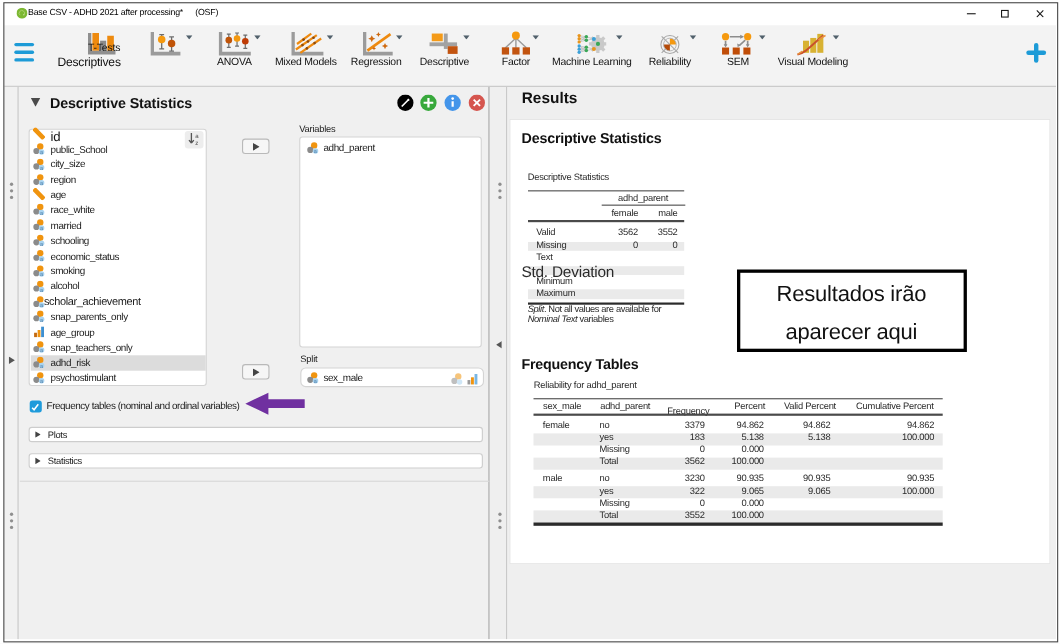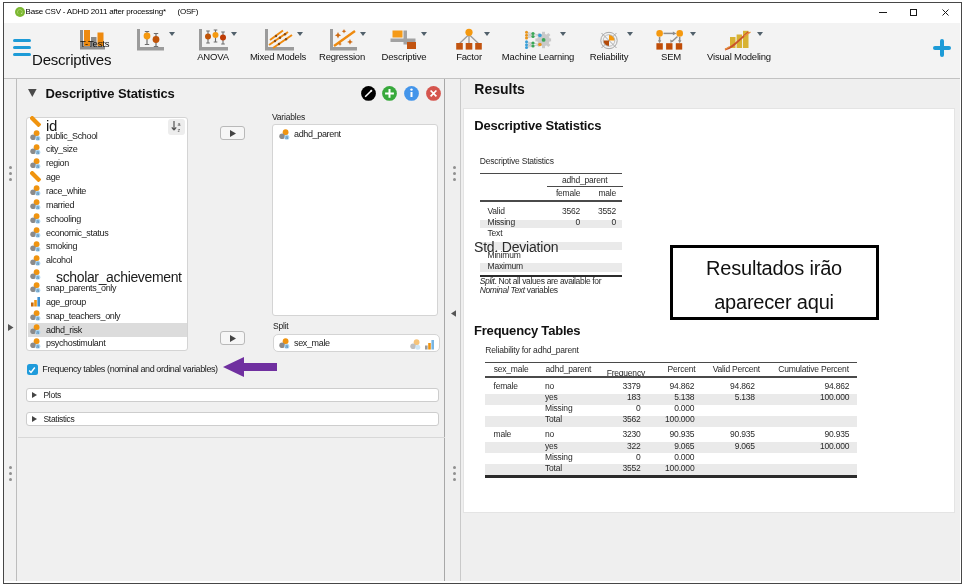--- a/index.html
+++ b/index.html
@@ -6,21 +6,21 @@
 .tx{position:absolute;white-space:nowrap;color:#1a1a1a;line-height:1}
 svg{display:block}
 </style></head><body>
 
 <div class="a" style="left:2.5px;top:2px;width:959px;height:581.5px;border:1.5px solid #474747;pointer-events:none;z-index:50"></div>
 <svg class="a" style="left:14.5px;top:6.8px" width="10" height="10" viewBox="0 0 11 11">
 <circle cx="5.5" cy="5.5" r="5.5" fill="#7cb832"></circle>
 <path d="M3.6 7.5 A2.7 2.7 0 1 1 7.5 7.1" fill="none" stroke="#a9d16c" stroke-width="1"></path>
 <circle cx="7.3" cy="7.1" r="0.7" fill="#c4e296"></circle>
 </svg>
-<div class="tx" style="left:25.5px;top:8.0px;font-size:8px;letter-spacing:-0.2px;color:#000">Base CSV - ADHD 2011 after processing*</div>
+<div class="tx" style="left:25.5px;top:8.0px;font-size:8px;letter-spacing:-0.2px;color:#000">Base CSV - ADHD 2021 after processing*</div>
 <div class="tx" style="left:177.5px;top:8.0px;font-size:8px;letter-spacing:-0.2px;color:#000">(OSF)</div>
 <div class="a" style="left:879px;top:11.5px;width:8px;height:1.2px;background:#1a1a1a"></div>
 <div class="a" style="left:910px;top:9px;width:6.5px;height:6.5px;border:1px solid #1a1a1a"></div>
 <svg class="a" style="left:941.5px;top:8.5px" width="7" height="7" viewBox="0 0 7 7">
     <path d="M0.5 0.5 L6.5 6.5 M6.5 0.5 L0.5 6.5" stroke="#1a1a1a" stroke-width="1"></path>
   </svg>
 <div class="a" style="left:4px;top:22.5px;width:956px;height:56px;background:#f3f3f3;border-bottom:1.5px solid #c2c2c2"></div>
 <div class="a" style="left:13px;top:38.8px;width:18px;height:3.6px;background:#1d9bd7;border-radius:1.8px"></div>
 <div class="a" style="left:13px;top:45.8px;width:18px;height:3.6px;background:#1d9bd7;border-radius:1.8px"></div>
 <div class="a" style="left:13px;top:52.7px;width:18px;height:3.6px;background:#1d9bd7;border-radius:1.8px"></div>
@@ -160,21 +160,21 @@
 <svg class="a" style="left:722px;top:28px" width="34" height="24" viewBox="0 0 34 24">
     <g fill="#d8b232">
       <rect x="8" y="9" width="5.5" height="11"></rect>
       <rect x="14.6" y="6.5" width="5.5" height="13.5"></rect>
       <rect x="21" y="2.8" width="5.5" height="17.2"></rect>
     </g>
 <path d="M3 21.5 C 10 20.5, 16 13, 26.5 4" stroke="#c9512b" stroke-width="1.8" fill="none"></path>
 <path d="M22 8.5 C 24.5 6.5, 26.5 5, 28.5 4.2" stroke="#e8913c" stroke-width="1.4" fill="none"></path>
 <path d="M3 21.5 C 5 20, 6 19.5, 7.5 18.5" stroke="#e8913c" stroke-width="1.2" fill="none"></path>
   </svg>
-<div class="tx" style="left:32px;top:52px;width:140px;text-align:left;font-size:15px;letter-spacing:-0.2px;color:#111">Descriptives</div>
+<div class="tx" style="left:11px;top:52px;width:140px;text-align:center;font-size:11px;letter-spacing:-0.2px;color:#111">Descriptives</div>
 <div class="tx" style="left:80px;top:39px;width:140px;text-align:left;font-size:9.5px;letter-spacing:-0.2px;color:#111">T-Tests</div>
 <div class="tx" style="left:143px;top:52px;width:140px;text-align:center;font-size:9.5px;letter-spacing:-0.2px;color:#111">ANOVA</div>
 <div class="tx" style="left:208px;top:52px;width:140px;text-align:center;font-size:9.5px;letter-spacing:-0.2px;color:#111">Mixed Models</div>
 <div class="tx" style="left:272px;top:52px;width:140px;text-align:center;font-size:9.5px;letter-spacing:-0.2px;color:#111">Regression</div>
 <div class="tx" style="left:334px;top:52px;width:140px;text-align:center;font-size:9.5px;letter-spacing:-0.2px;color:#111">Descriptive</div>
 <div class="tx" style="left:399px;top:52px;width:140px;text-align:center;font-size:9.5px;letter-spacing:-0.2px;color:#111">Factor</div>
 <div class="tx" style="left:468px;top:52px;width:140px;text-align:center;font-size:9.5px;letter-spacing:-0.2px;color:#111">Machine Learning</div>
 <div class="tx" style="left:539px;top:52px;width:140px;text-align:center;font-size:9.5px;letter-spacing:-0.2px;color:#111">Reliability</div>
 <div class="tx" style="left:601px;top:52px;width:140px;text-align:center;font-size:9.5px;letter-spacing:-0.2px;color:#111">SEM</div>
 <div class="tx" style="left:669px;top:52px;width:140px;text-align:center;font-size:9.5px;letter-spacing:-0.2px;color:#111">Visual Modeling</div>
@@ -238,21 +238,21 @@
 <div class="a" style="left:26px;top:117px;width:162px;height:234px;background:#fff;border:1px solid #d4d4d4;border-radius:3px"></div>
 <div class="a" style="left:168px;top:118.5px;width:17px;height:16px;background:#ededed;border-radius:3px"></div>
 <svg class="a" style="left:170px;top:119.5px" width="13" height="13" viewBox="0 0 13 13">
 <path d="M4 1 v9 M4 10 l-2.2-2.6 M4 10 l2.2-2.6" stroke="#555" stroke-width="1.2" fill="none"></path>
 <text x="7.5" y="5.6" font-size="5.5" fill="#555" font-family="Liberation Sans">a</text>
 <text x="7.5" y="12" font-size="5.5" fill="#555" font-family="Liberation Sans">z</text>
 </svg>
 <svg class="a" style="left:30px;top:116.0px" width="11" height="11" viewBox="0 0 11 11">
     <rect x="-1.2" y="3.4" width="13" height="4.2" rx="1" fill="#f0940f" transform="rotate(45 5.5 5.5)"></rect>
   </svg>
-<div class="tx" style="left:46px;top:117.7px;font-size:15px;letter-spacing:-0.35px;color:#1a1a1a">id</div>
+<div class="tx" style="left:46px;top:117.7px;font-size:12px;letter-spacing:-0.35px;color:#1a1a1a">id</div>
 <svg class="a" style="left:30px;top:129.9px" width="11" height="11" viewBox="0 0 11 11">
     <circle cx="6.6" cy="3.2" r="2.9" fill="#f0940f"></circle>
     <circle cx="3.1" cy="7.3" r="2.8" fill="#8b8b8b"></circle>
     <circle cx="7.8" cy="8.2" r="2.5" fill="#a9d3ef"></circle>
     <text x="6.3" y="10.3" font-size="5" fill="#4a7ba6" font-family="Liberation Sans">a</text>
   </svg>
 <div class="tx" style="left:46px;top:131.5px;font-size:9px;letter-spacing:-0.35px;color:#1a1a1a">public_School</div>
 <svg class="a" style="left:30px;top:143.7px" width="11" height="11" viewBox="0 0 11 11">
     <circle cx="6.6" cy="3.2" r="2.9" fill="#f0940f"></circle>
     <circle cx="3.1" cy="7.3" r="2.8" fill="#8b8b8b"></circle>
@@ -312,21 +312,21 @@
     <circle cx="7.8" cy="8.2" r="2.5" fill="#a9d3ef"></circle>
     <text x="6.3" y="10.3" font-size="5" fill="#4a7ba6" font-family="Liberation Sans">a</text>
   </svg>
 <div class="tx" style="left:46px;top:256.3px;font-size:9px;letter-spacing:-0.35px;color:#1a1a1a">alcohol</div>
 <svg class="a" style="left:30px;top:268.5px" width="11" height="11" viewBox="0 0 11 11">
     <circle cx="6.6" cy="3.2" r="2.9" fill="#f0940f"></circle>
     <circle cx="3.1" cy="7.3" r="2.8" fill="#8b8b8b"></circle>
     <circle cx="7.8" cy="8.2" r="2.5" fill="#a9d3ef"></circle>
     <text x="6.3" y="10.3" font-size="5" fill="#4a7ba6" font-family="Liberation Sans">a</text>
   </svg>
-<div class="tx" style="left:56px;top:270.1px;font-size:14px;letter-spacing:-0.35px;color:#1a1a1a">scholar_achievement</div>
+<div class="tx" style="left:40px;top:270.1px;font-size:10px;letter-spacing:-0.35px;color:#1a1a1a">scholar_achievement</div>
 <svg class="a" style="left:30px;top:282.3px" width="11" height="11" viewBox="0 0 11 11">
     <circle cx="6.6" cy="3.2" r="2.9" fill="#f0940f"></circle>
     <circle cx="3.1" cy="7.3" r="2.8" fill="#8b8b8b"></circle>
     <circle cx="7.8" cy="8.2" r="2.5" fill="#a9d3ef"></circle>
     <text x="6.3" y="10.3" font-size="5" fill="#4a7ba6" font-family="Liberation Sans">a</text>
   </svg>
 <div class="tx" style="left:46px;top:284.0px;font-size:9px;letter-spacing:-0.35px;color:#1a1a1a">snap_parents_only</div>
 <svg class="a" style="left:30px;top:296.2px" width="11" height="11" viewBox="0 0 11 11">
     <rect x="1" y="6.5" width="2.6" height="4" fill="#c46a10"></rect>
     <rect x="4.2" y="4" width="2.6" height="6.5" fill="#f0940f"></rect>

